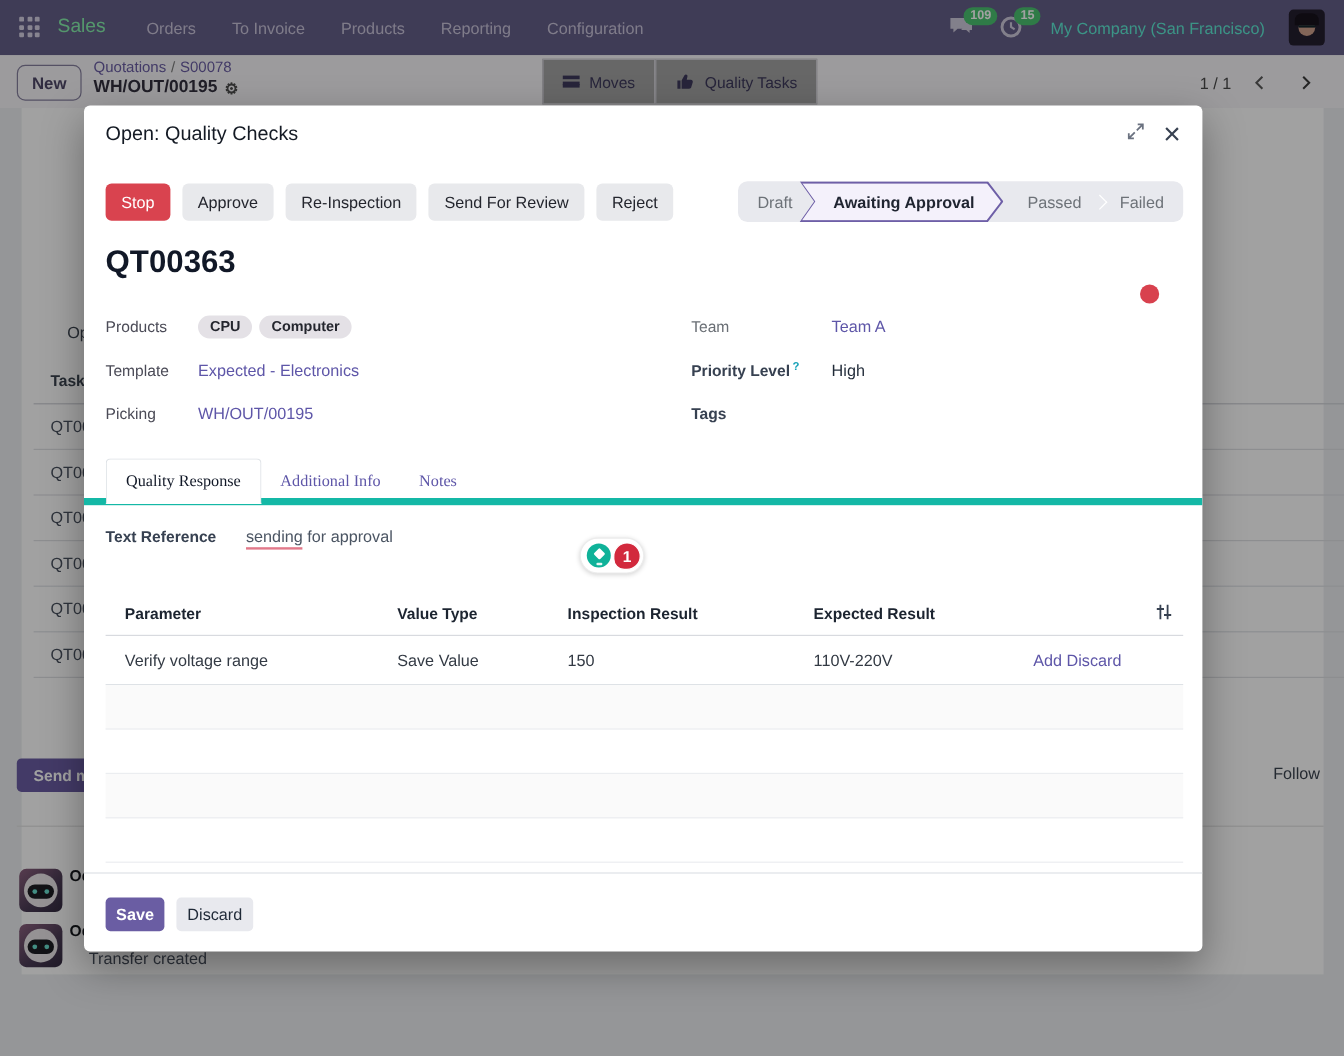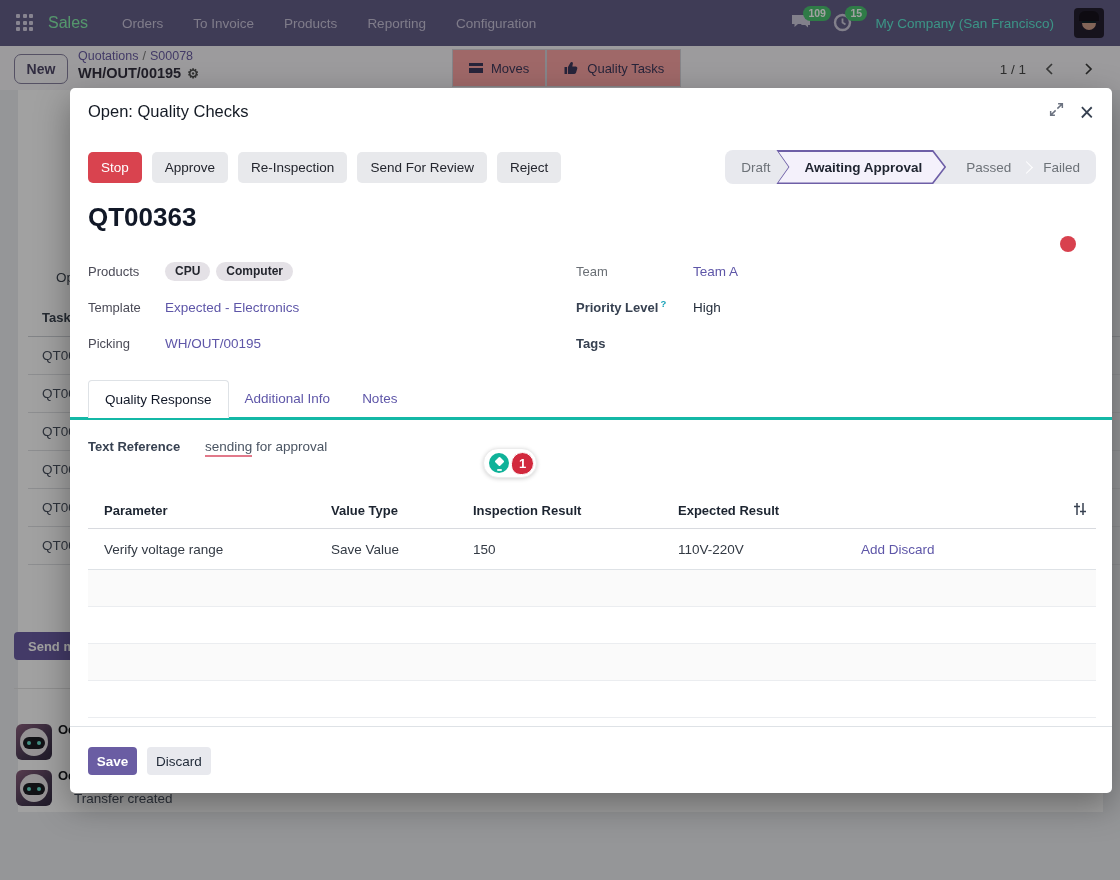--- a/index.html
+++ b/index.html
@@ -23,21 +23,21 @@
   .nav-avatar .glasses { position:absolute; top:13px; left:8px; width:14px; height:4px; border-top:2px solid #10242a; }
 
   .cpanel { position:absolute; top:46px; left:0; width:1120px; height:44px; background:#f7f6f9; z-index:1; }
   .btn-new { position:absolute; left:14px; top:8px; width:54px; height:30px; border:1px solid #87819f; border-radius:7px; background:transparent; color:#4f4868; font-size:14px; font-weight:600; }
   .bc { position:absolute; left:78px; top:3px; }
   .bc-top { font-size:12.5px; color:#6a5da3; }
   .bc-sep { color:#7a7a7a; margin:0 4px; }
   .bc-bot { font-size:14.5px; font-weight:600; color:#33303f; margin-top:2px; display:flex; align-items:center; gap:6px; }
   .gear { font-size:13px; color:#4f4f4f; }
   .statbtns { position:absolute; left:452px; top:3px; display:flex; }
-  .statbtn { height:38px; border:1px solid #d4d3da; background:#fca5a5; display:flex; align-items:center; gap:8px; padding:0 16px; font-size:13px; color:#3e3a5c; font-weight:500; }
+  .statbtn { height:38px; border:1px solid #d4d3da; background:#a3a3a3; display:flex; align-items:center; gap:8px; padding:0 16px; font-size:13px; color:#3e3a5c; font-weight:500; }
   .hamb { width:14px; height:10px; border-top:3px solid #3e3a5c; border-bottom:3px solid #3e3a5c; position:relative; }
   .hamb::after { content:""; position:absolute; left:0; right:0; top:2px; height:3px; background:#3e3a5c; }
   .pager { position:absolute; right:18px; top:10px; display:flex; align-items:center; gap:10px; font-size:13.5px; color:#4a4a4a; }
   .pg-btn { width:28px; height:26px; display:flex; align-items:center; justify-content:center; }
 
   .sheet { position:absolute; top:90px; left:18px; width:1085px; height:722px; background:#ffffff; z-index:1; }
   .bg-label { position:absolute; left:42px; font-size:13px; font-weight:700; color:#3c4450; white-space:nowrap; }
   .bg-tab { position:absolute; left:56px; top:270px; font-size:13.5px; color:#3c4450; }
   .bg-thead { position:absolute; left:28px; right:0; top:303px; height:34px; border-bottom:1px solid #cfd2d6; }
   .bg-thead span { position:absolute; left:14px; top:7px; font-size:13px; font-weight:700; color:#3c4450; }
@@ -48,21 +48,21 @@
   .msg-avatar { position:absolute; left:16px; width:36px; height:36px; border-radius:6px; overflow:hidden; background:linear-gradient(140deg,#8a5f7d 0%,#4a3b55 60%,#332a40 100%); }
   .bot-head { position:absolute; inset:4px; background:#ece8ea; border-radius:50%; }
   .bot-visor { position:absolute; left:7px; right:7px; top:13px; height:12px; background:#1d1d24; border-radius:7px; }
   .bot-eye { position:absolute; top:4px; width:4px; height:4px; border-radius:50%; background:#69e0cf; }
   .msg-name { position:absolute; left:58px; font-size:13px; font-weight:700; color:#16181d; }
   .msg-body { position:absolute; left:74px; top:791px; font-size:13.5px; color:#4a5260; }
 
   .overlay { position:absolute; inset:0; background:rgba(0,0,0,0.37); z-index:10; }
 
   
-  .modal { position:absolute; left:70px; top:88px; width:1042px; height:705px; background:#ffffff; border-radius:5px; box-shadow:0 12px 34px rgba(0,0,0,.35); z-index:20; overflow:hidden; }
+  .modal { position:absolute; left:70px; top:88px; width:932px; height:705px; background:#ffffff; border-radius:5px; box-shadow:0 12px 34px rgba(0,0,0,.35); z-index:20; overflow:hidden; }
   .m-header { display:flex; align-items:center; padding:13px 18px 0 18px; }
   .m-title { font-size:16.5px; font-weight:500; color:#141a24; }
   .m-hicons { margin-left:auto; display:flex; align-items:center; gap:14px; }
   .m-close { font-size:25px; color:#374151; line-height:18px; font-weight:400; cursor:pointer; }
 
   .m-actions { display:flex; align-items:center; padding:0 16px 0 18px; margin-top:28px; }
   .abtn { height:31px; border:none; border-radius:5px; font-size:13.5px; font-weight:500; padding:0 13px; margin-right:10px; background:#e8e9ec; color:#24262e; font-family:"Liberation Sans",sans-serif; }
   .abtn.danger { background:#d9434f; color:#ffffff; }
 
   .statusbar { margin-left:auto; height:34px; background:#e8e9ee; border-radius:8px; display:flex; align-items:stretch; overflow:hidden; }
@@ -81,21 +81,21 @@
   .flabel { width:77px; font-size:13px; color:#4b4b57; flex:none; }
   .flabel2 { width:117px; font-size:13px; flex:none; }
   .flabel2.muted { color:#6a6f75; }
   .flabel2.bold, .flabel.bold { font-weight:700; color:#374151; }
   .fval { font-size:13.5px; color:#1f2937; }
   .flink { font-size:13.5px; color:#5e56a8; cursor:pointer; }
   .tagpill { background:#e4e1e6; border-radius:10px; padding:2.5px 10px; font-size:12px; font-weight:600; color:#24262e; margin-right:6px; }
   .help-sup { color:#17a2b8; font-size:9.5px; vertical-align:super; margin-left:2px; }
   .red-dot { position:absolute; top:-17px; right:36px; width:16px; height:16px; border-radius:50%; background:#d8414e; }
 
-  .m-tabs { margin-top:20px; padding:0 18px; display:flex; align-items:flex-end; border-bottom:3px solid #14b8a6; height:39px; }
+  .m-tabs { margin-top:20px; padding:0 18px; display:flex; border-bottom:6px solid #14b8a6; height:39px;font-family:Liberation Serif, serif; }
   .tab { font-size:13.5px; padding:0 16px; height:38px; display:flex; align-items:center; cursor:pointer; }
   .tab.active { background:#fff; border:1px solid #dee2e6; border-bottom:1px solid #fff; margin-bottom:-1px; border-radius:4px 4px 0 0; color:#111827; font-weight:500; }
   .tab.inactive { color:#5e56a8; }
 
   .m-textref { padding:0 18px; margin-top:19px; display:flex; align-items:center; }
   .tr-label { width:117px; font-size:13px; font-weight:700; color:#374151; flex:none; }
   .tr-val { font-size:13.5px; color:#4b5563; }
   .misspell { border-bottom:2px solid #e2798a; padding-bottom:1px; }
 
   .lt-pill { position:absolute; left:413px; top:360px; width:54px; height:30px; background:#fff; border:1px solid #ececec; border-radius:16px; box-shadow:0 1px 4px rgba(0,0,0,.18); display:flex; align-items:center; padding-left:5px; z-index:5; }

